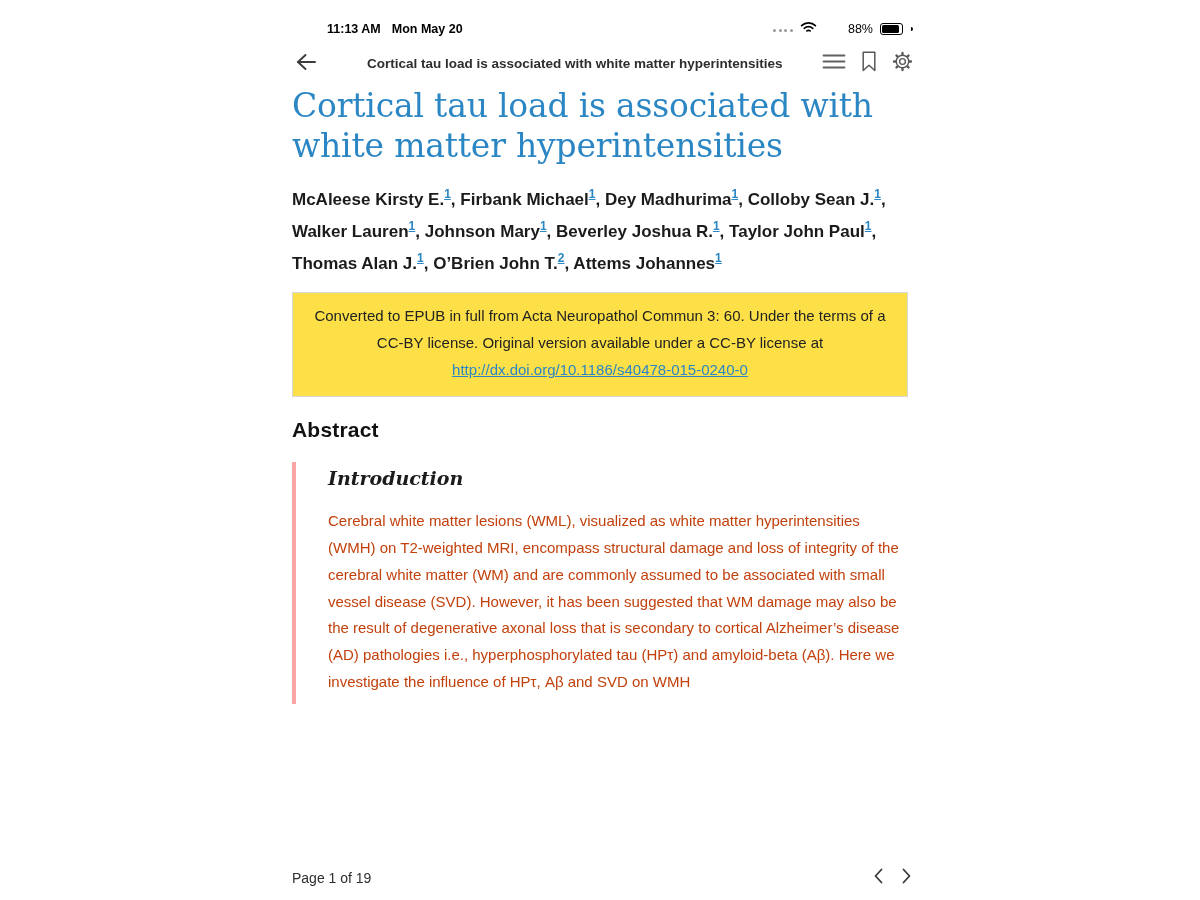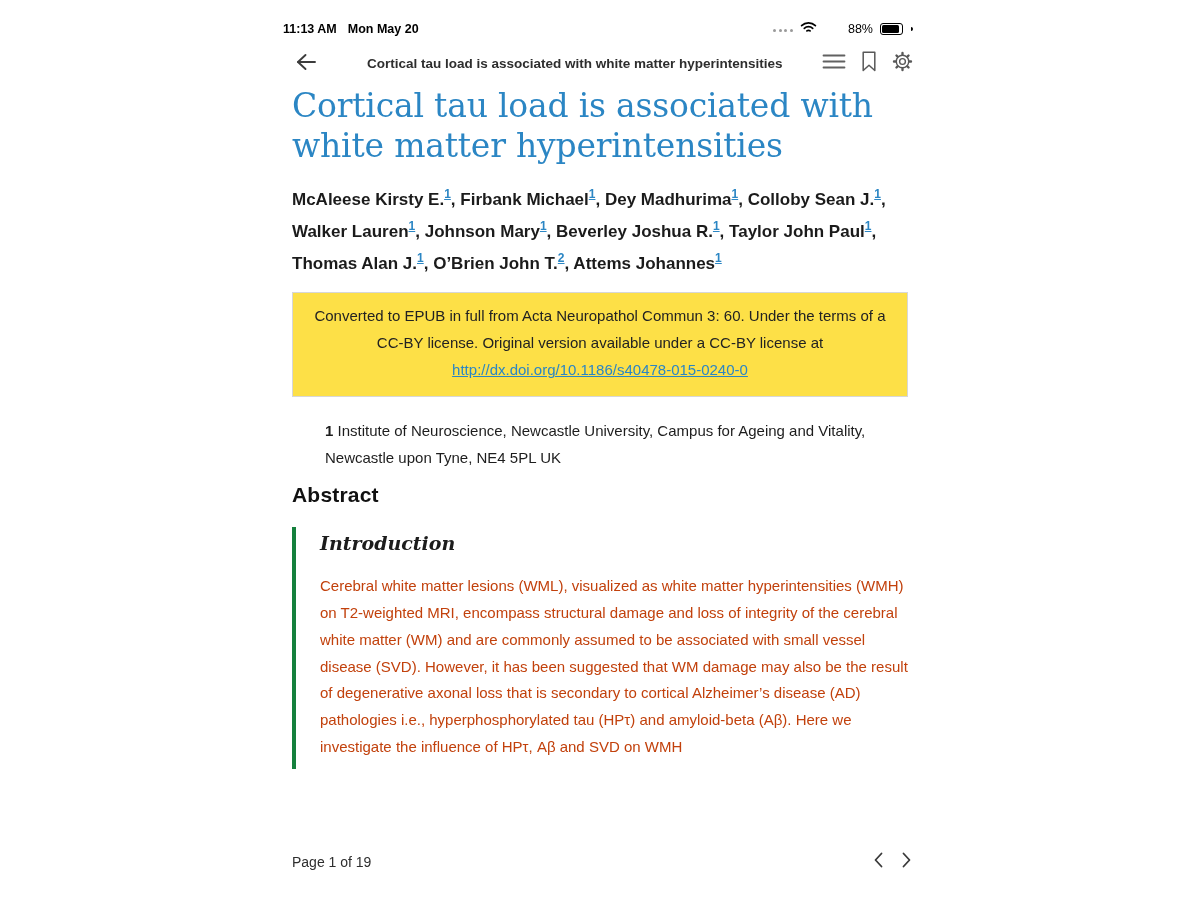--- a/index.html
+++ b/index.html
@@ -13,21 +13,21 @@
     overflow: hidden;
   }
   .stage { position: absolute; left: 283px; top: 0; width: 630px; height: 900px; }
 
   
   .status-row {
     display: flex; justify-content: space-between; align-items: center;
     padding-top: 21px; height: 37px;
   }
   .status-left { display: flex; align-items: baseline; gap: 11px;
-    font-size: 12.5px; font-weight: 600; color: #000; }
+    font-size: 12.5px; font-weight: 600; color: #000; margin-left: 44px; }
   .status-right { display: flex; align-items: center; gap: 7px; }
   .cell-dots { display: flex; gap: 2.5px; align-items: center; margin-top: 3px; }
   .cell-dots i { width: 3px; height: 3px; border-radius: 50%; background: #9a9a9a; }
   .battery-pct { font-size: 12.5px; color: #000; margin-left: 24px; }
   .battery { position: relative; width: 23px; height: 11.5px;
     border: 1px solid #000; border-radius: 3px; padding: 1px; }
   .battery-fill { display: block; height: 100%; background: #000; border-radius: 1.5px; }
   .battery-nub { width: 2px; height: 4.5px; background: #000;
     border-radius: 0 2px 2px 0; margin-left: 1px; }
 
@@ -62,28 +62,28 @@
   }
   .doi-link { color: #2b86c4; text-decoration: underline; cursor: pointer; }
 
   .affiliations { margin-top: 21px; padding-left: 33px;
     font-size: 15px; line-height: 26.5px; color: #1d1d1d; }
   .affiliation b { font-weight: 700; }
 
   .abstract-heading { margin-top: 12px; font-size: 21px; font-weight: 700;
     color: #111; letter-spacing: 0.2px; }
 
-  .section { margin-top: 20px; border-left: 4px solid #15803d; padding-left: 24px; }
+  .section { margin-top: 20px; border-left: 4px solid #fca5a5; padding-left: 32px; }
   .section-heading { font-family: "DejaVu Serif", serif; font-style: italic;
     font-weight: 700; font-size: 19px; color: #1c1c1c; padding-top: 5px; }
   .section-body { margin-top: 19px; padding-bottom: 9px;
     font-size: 15px; line-height: 26.7px; color: #c2410c; }
 
   
-  .footer { position: absolute; left: 292px; width: 620px; bottom: 29px;
+  .footer { position: absolute; left: 292px; width: 620px; bottom: 13px;
     display: flex; justify-content: space-between; align-items: center; }
   .page-indicator { font-size: 14px; color: #2e2e2e; }
   .pager { display: flex; align-items: center; gap: 17px; }
 </style>
 </head>
 <body>
 
 <div class="stage">
 
   <div class="status-row">
@@ -181,21 +181,20 @@
         <span class="author"><span>Attems Johannes</span><sup><a class="ref-link">1</a></sup></span>
       </div>
 
     <div class="license-box">
       <span>Converted to EPUB in full from Acta Neuropathol Commun 3: 60. Under the terms of a CC-BY license. Original version available under a CC-BY license at</span>
       <a class="doi-link">http://dx.doi.org/10.1186/s40478-015-0240-0</a>
     </div>
 
     <div class="affiliations">
 
-        <div class="affiliation"><b>1</b> <span>Institute of Neuroscience, Newcastle University, Campus for Ageing and Vitality, Newcastle upon Tyne, NE4 5PL UK</span></div>
 
       </div>
 
     <h2 class="abstract-heading">Abstract</h2>
 
     <div class="section">
       <h3 class="section-heading">Introduction</h3>
       <p class="section-body">Cerebral white matter lesions (WML), visualized as white matter hyperintensities (WMH) on T2-weighted MRI, encompass structural damage and loss of integrity of the cerebral white matter (WM) and are commonly assumed to be associated with small vessel disease (SVD). However, it has been suggested that WM damage may also be the result of degenerative axonal loss that is secondary to cortical Alzheimer’s disease (AD) pathologies i.e., hyperphosphorylated tau (HPτ) and amyloid-beta (Aβ). Here we investigate the influence of HPτ, Aβ and SVD on WMH</p>
     </div>
   </div>

